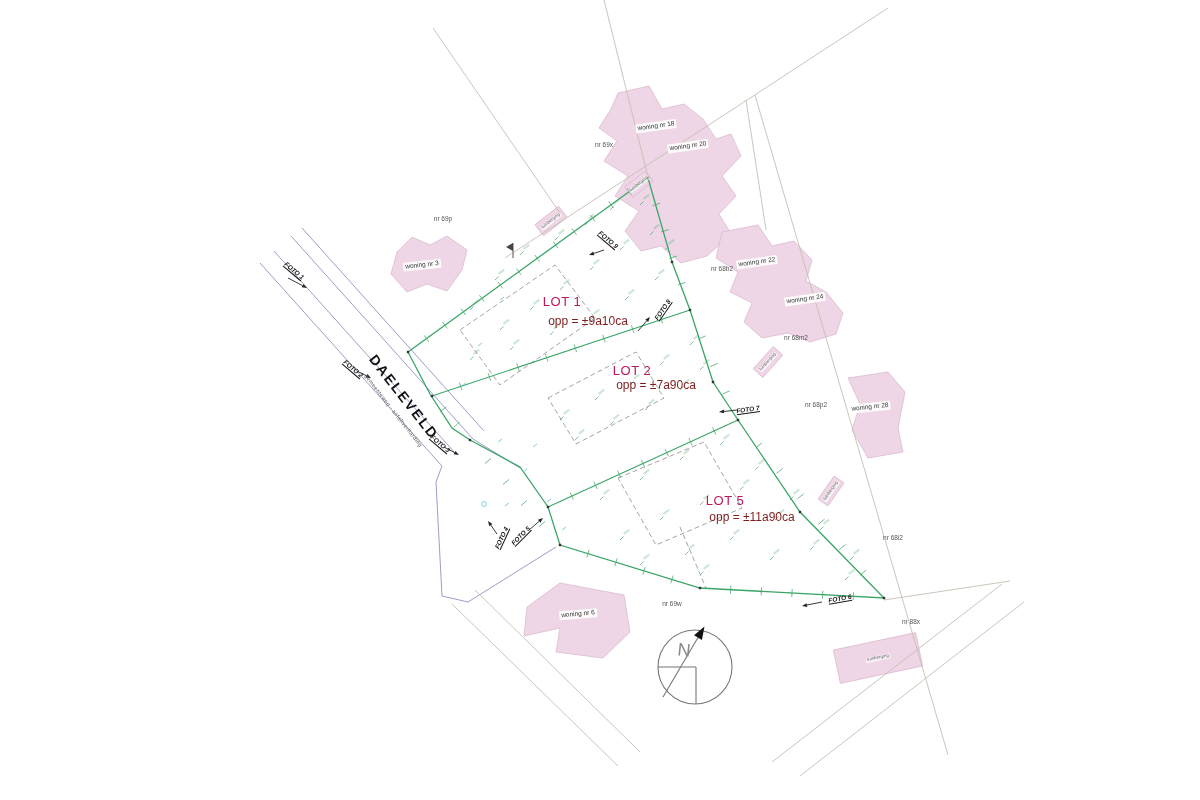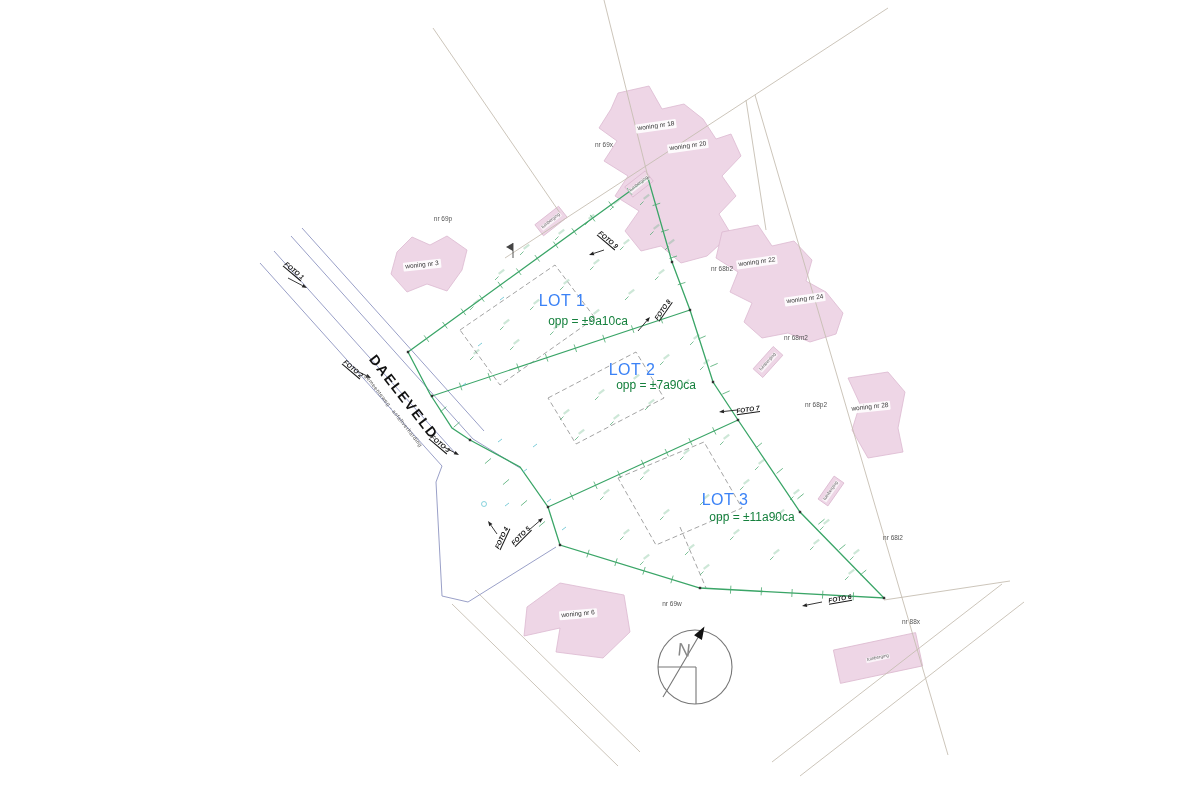--- a/index.html
+++ b/index.html
@@ -1,22 +1,22 @@
 <!DOCTYPE html>
 <html><head>
 <meta charset="utf-8">
 <style>
   html,body{margin:0;padding:0;background:#fff;}
   #canvas{position:relative;width:1200px;height:800px;background:#fff;overflow:hidden;
           font-family:"Liberation Sans",sans-serif;}
   #plan-svg{position:absolute;left:0;top:0;}
   .label{position:absolute;white-space:nowrap;transform:translate(-50%,-50%) rotate(var(--r,0deg));
          color:#333;line-height:1;}
-  .lot-name{font-size:16px;font-weight:500;color:#3b82f6;letter-spacing:.5px;}
-  .lot-area{font-size:12px;color:#15803d;}
+  .lot-name{font-size:13px;font-weight:500;color:#be185d;letter-spacing:.5px;}
+  .lot-area{font-size:12px;color:#7f1d1d;}
   .house-label{font-size:6.5px;color:#333;background:rgba(255,255,255,.88);padding:1px 2px;border-radius:1px;}
   .parcel-label{font-size:6.5px;color:#555;}
   .foto{font-size:6.5px;font-weight:600;font-style:italic;text-decoration:underline;color:#1a1a1a;}
   .outb-label{font-size:4.5px;color:#666;background:rgba(255,255,255,.7);padding:0 1px;}
   .street-name{font-size:14px;font-weight:600;letter-spacing:2px;color:#111;}
   .street-sub{font-size:5.5px;color:#555;letter-spacing:.4px;}
   .compass-n{font-size:18px;color:#888;}
   
   #logo{position:absolute;left:213px;top:729px;width:212px;height:62px;}
   #logo svg{position:absolute;left:0;top:0;}
@@ -293,21 +293,21 @@
       </g>
     </svg>
 
   <div class="label street-name" style="left:404px;top:397px;--r:52deg">DAELEVELD</div>
   <div class="label street-sub" style="left:393px;top:411px;--r:52deg">gemeenteweg - asfaltverharding</div>
 
   <div class="label lot-name" style="left:562px;top:301px">LOT 1</div>
   <div class="label lot-area" style="left:588px;top:321px">opp = ±9a10ca</div>
   <div class="label lot-name" style="left:632px;top:370px">LOT 2</div>
   <div class="label lot-area" style="left:656px;top:385px">opp = ±7a90ca</div>
-  <div class="label lot-name" style="left:725px;top:500px">LOT 3</div>
+  <div class="label lot-name" style="left:725px;top:500px">LOT 5</div>
   <div class="label lot-area" style="left:752px;top:517px">opp = ±11a90ca</div>
 
   <div class="label house-label" style="left:422px;top:265px;--r:-6deg">woning nr 3</div>
   <div class="label house-label" style="left:656px;top:126px;--r:-8deg">woning nr 18</div>
   <div class="label house-label" style="left:688px;top:146px;--r:-8deg">woning nr 20</div>
   <div class="label house-label" style="left:757px;top:262px;--r:-8deg">woning nr 22</div>
   <div class="label house-label" style="left:805px;top:299px;--r:-8deg">woning nr 24</div>
   <div class="label house-label" style="left:870px;top:407px;--r:-6deg">woning nr 28</div>
   <div class="label house-label" style="left:578px;top:614px;--r:-5deg">woning nr 6</div>
 

